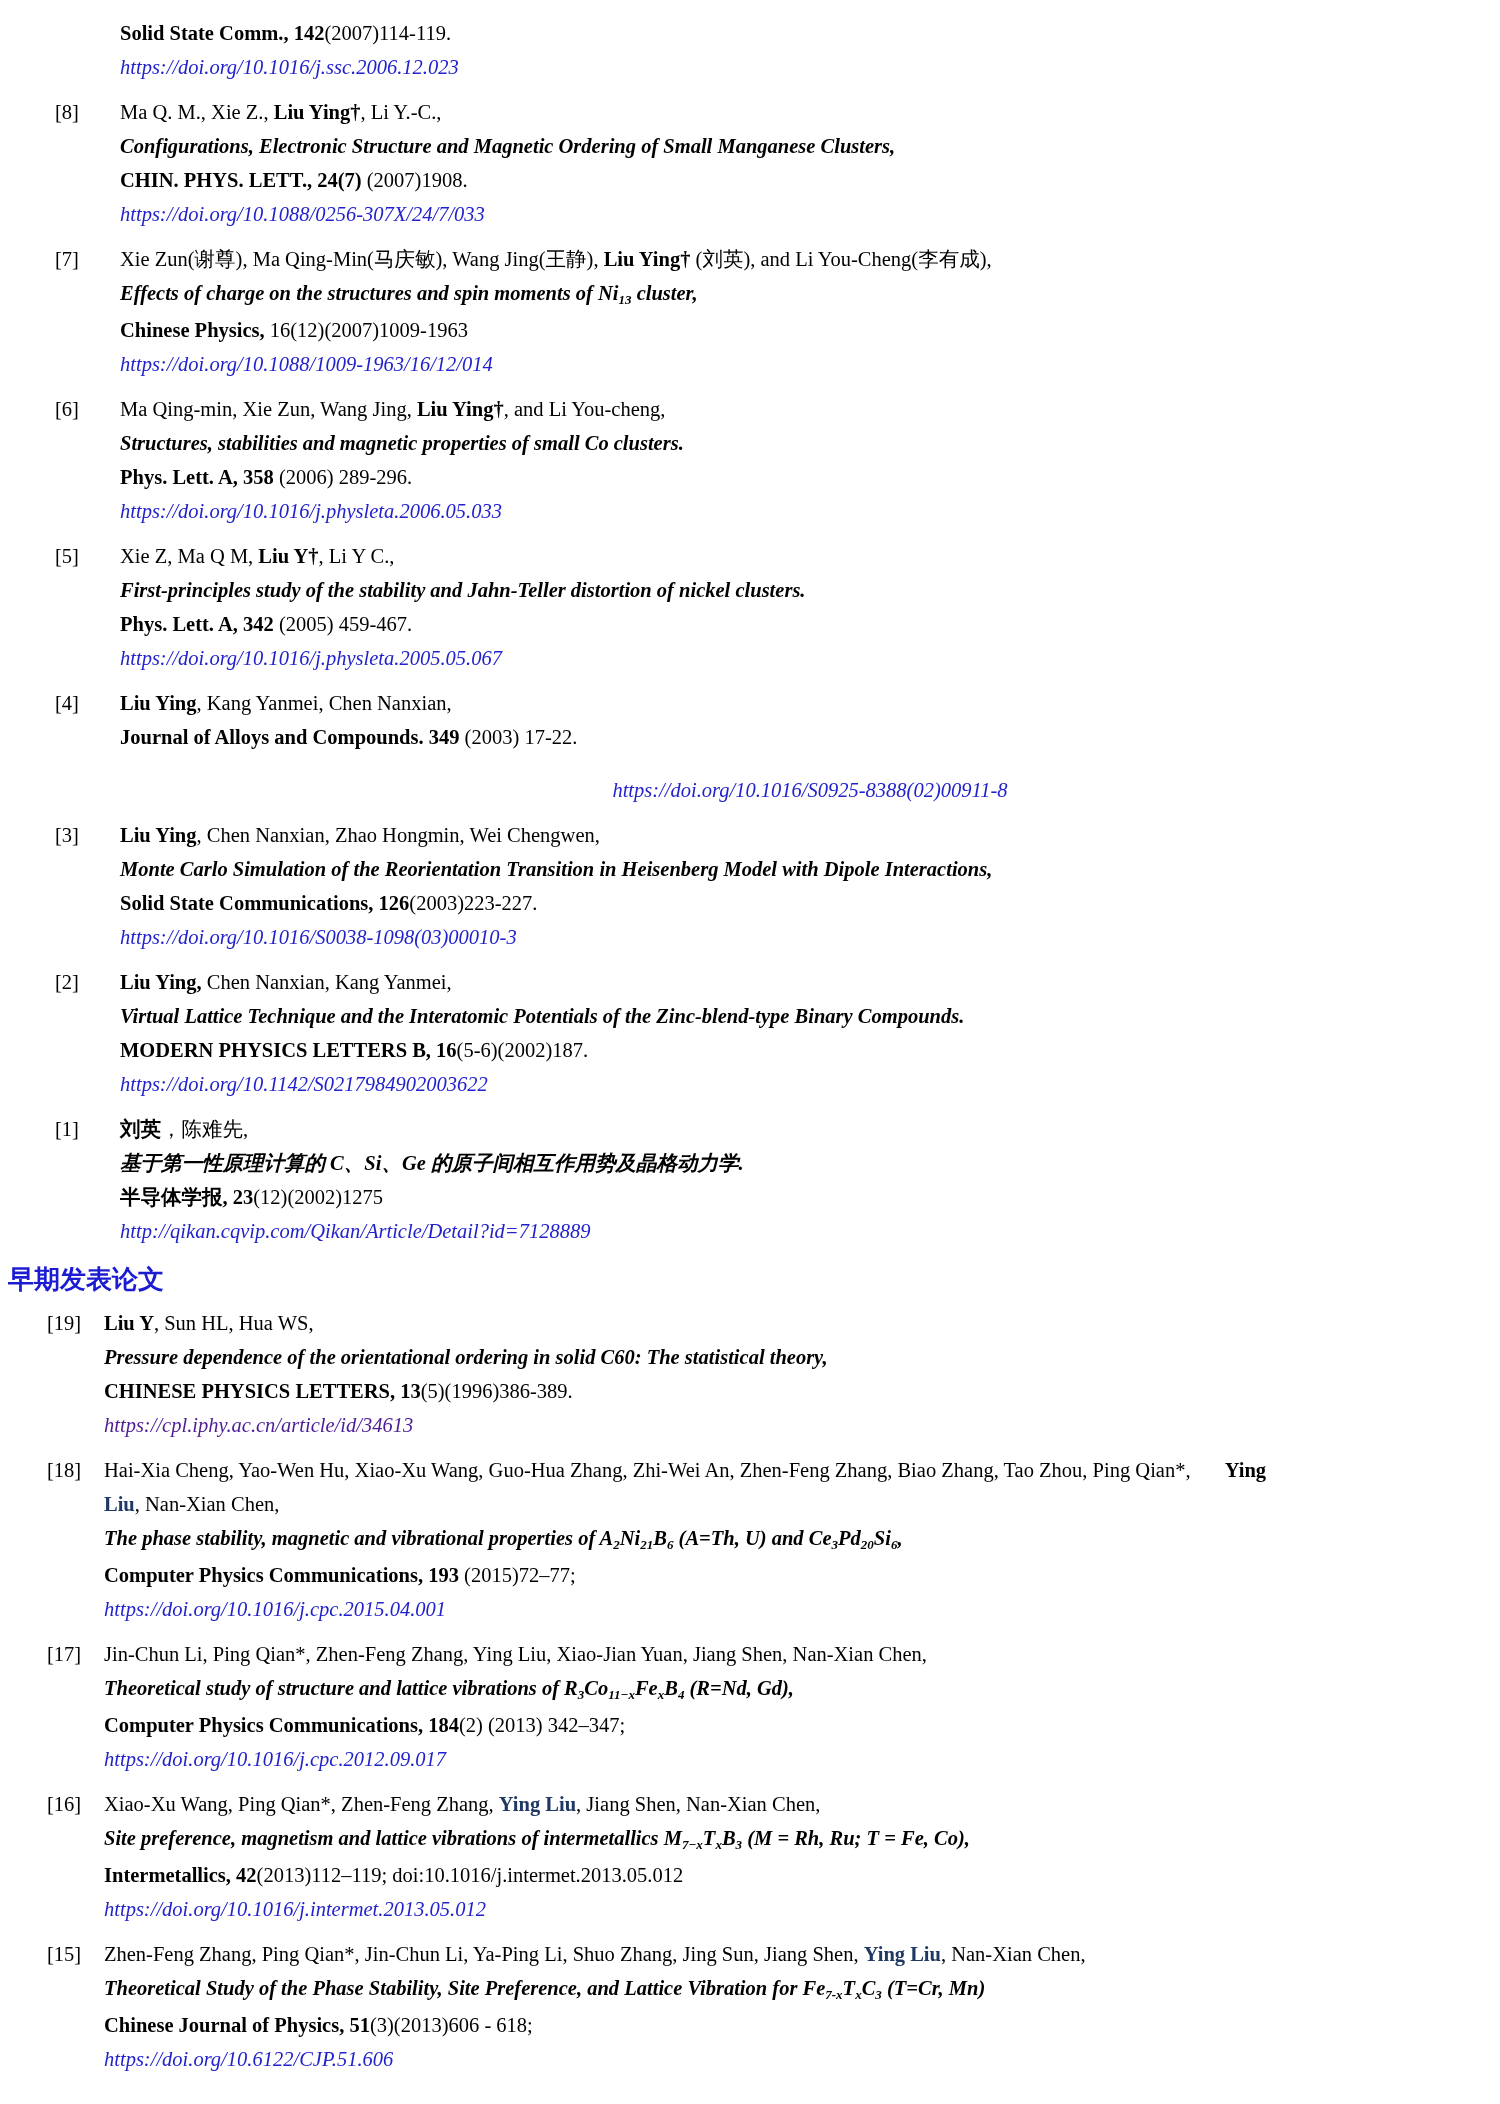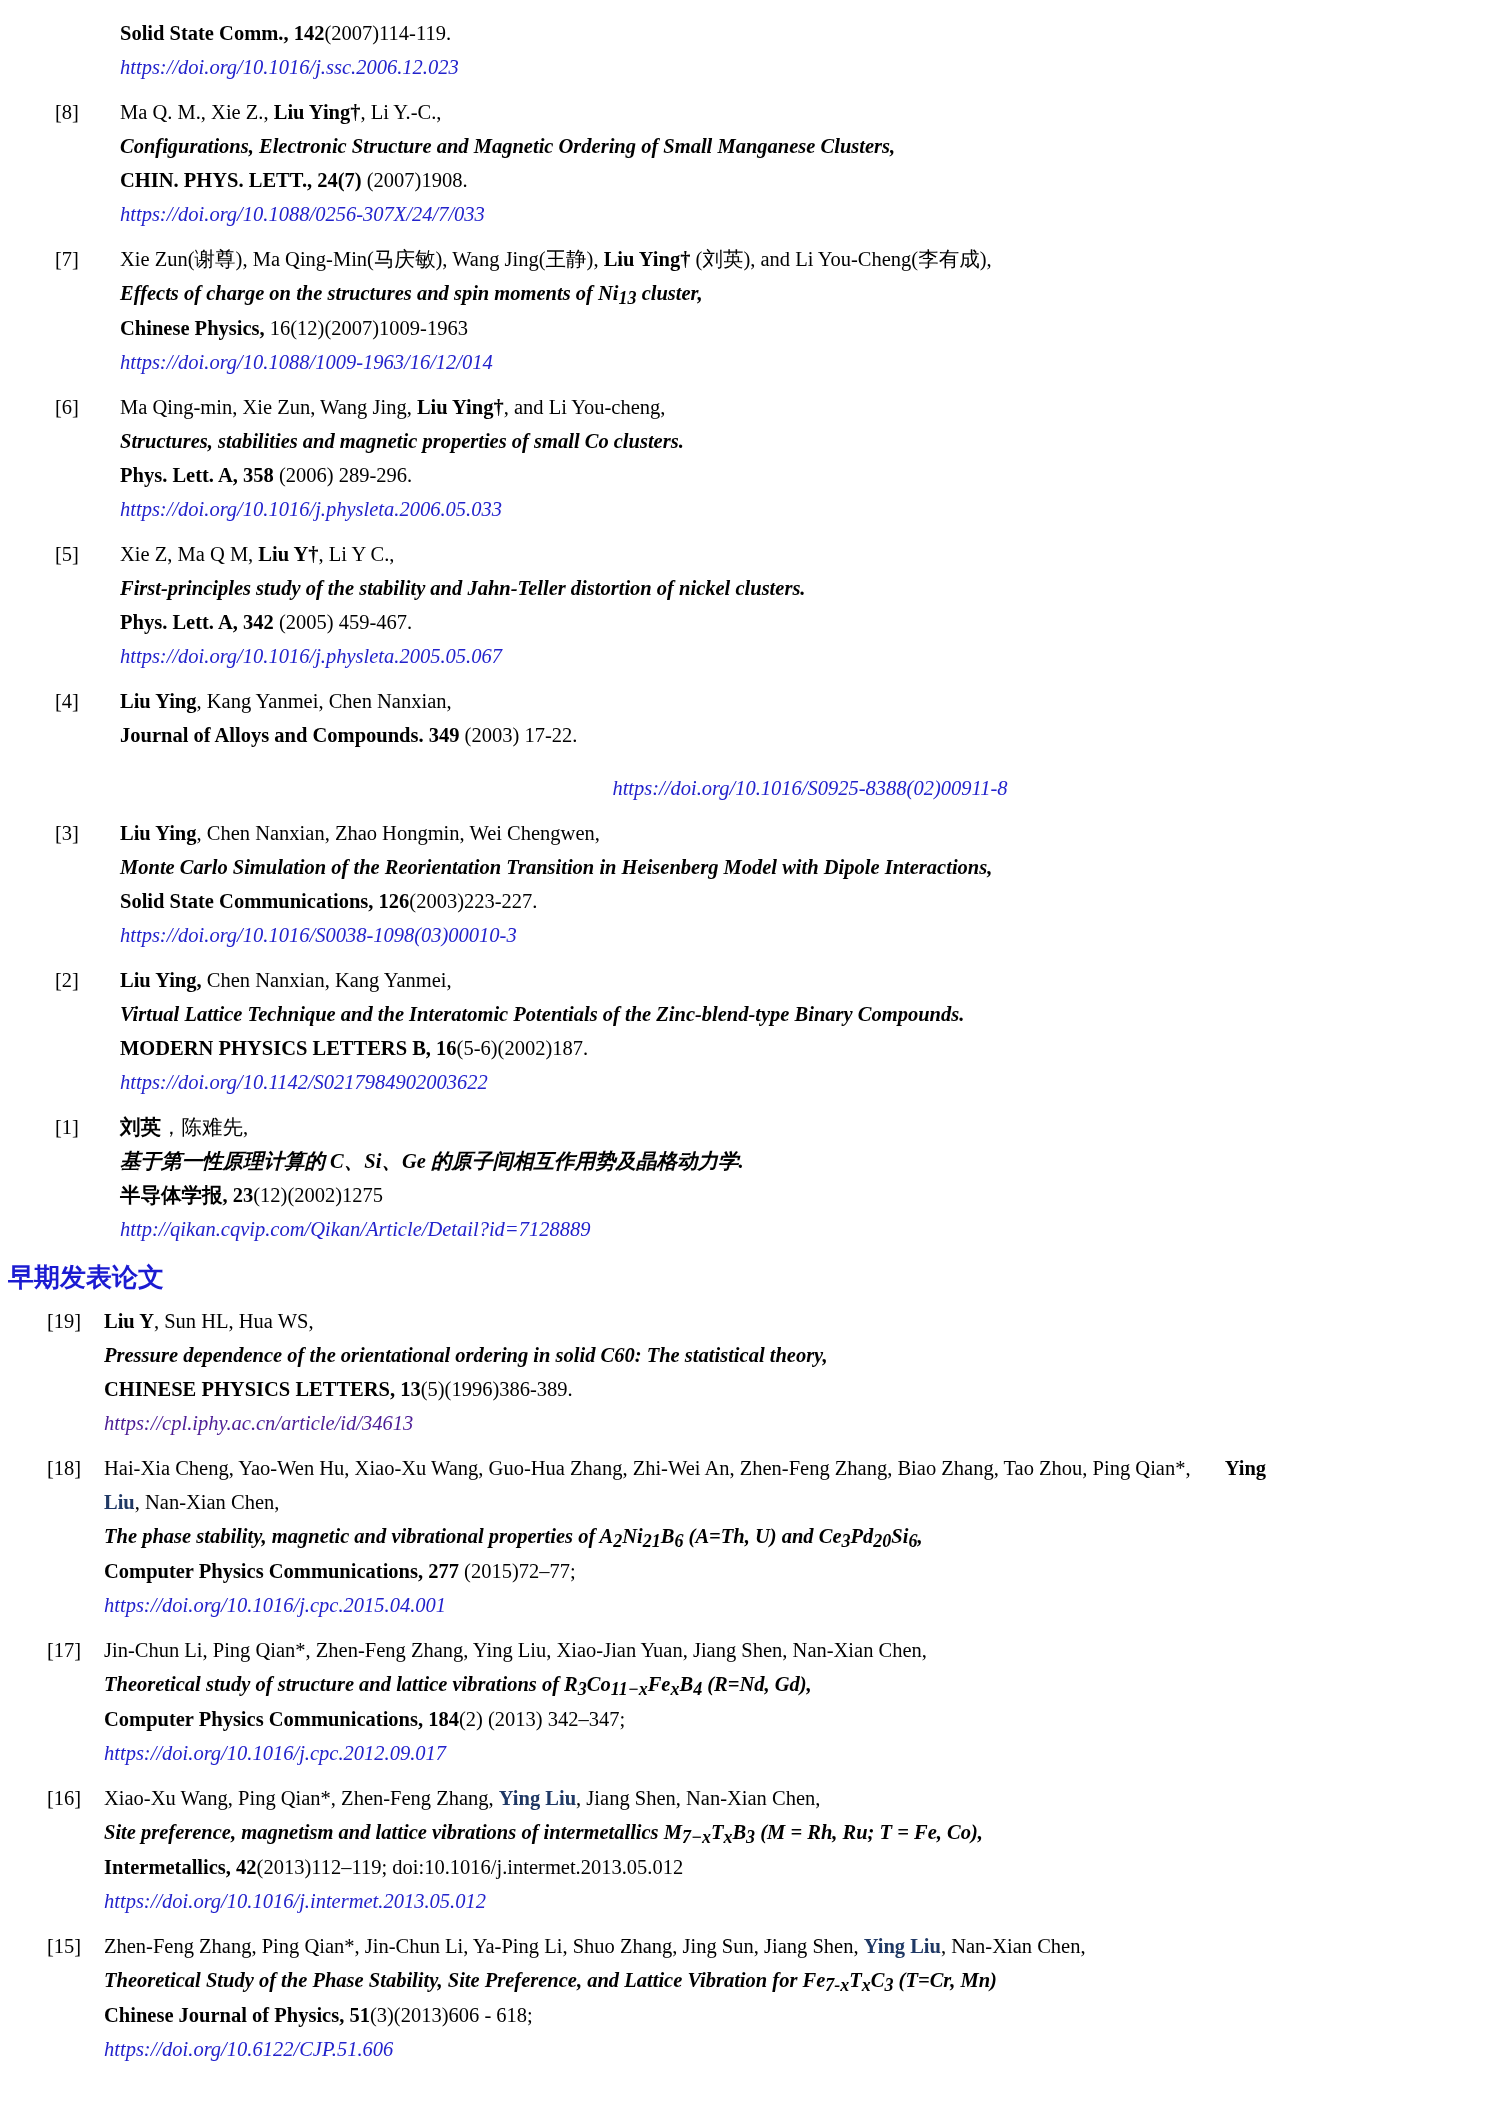--- a/index.html
+++ b/index.html
@@ -15,21 +15,21 @@
   .num{position:absolute;left:55px;top:0;line-height:34px;}
   .group-2 .num{left:47px;}
   .line{margin-left:120px;line-height:34px;white-space:nowrap;}
   .group-2 .line{margin-left:104px;}
   .line.gap{margin-top:19px;text-align:center;}
   .seg-r{font-style:normal;font-weight:normal;}
   .seg-b{font-weight:bold;}
   .seg-bi{font-weight:bold;font-style:italic;}
   .seg-a{font-style:italic;font-weight:normal;}
   .seg-n{font-weight:bold;}
-  .sub{font-size:18px;position:relative;top:4px;}
+  .sub{font-size:13px;position:relative;top:4px;}
   .section-heading{
     font-size:26px;font-weight:bold;line-height:34px;
     margin:15px 0 9px 8px;
   }
 </style>
 </head>
 <body>
 
 <div class="page">
   <section class="group group-1" id="list-main">
@@ -100,21 +100,21 @@
         <div class="line"><span class="seg-b">Liu Y</span><span class="seg-r">, Sun HL, Hua WS,</span></div>
         <div class="line"><span class="seg-bi">Pressure dependence of the orientational ordering in solid C60: The statistical theory,</span></div>
         <div class="line"><span class="seg-b">CHINESE PHYSICS LETTERS, 13</span><span class="seg-r">(5)(1996)386-389.</span></div>
         <div class="line"><span class="seg-a" style="color: #4c1d95;">https://cpl.iphy.ac.cn/article/id/34613</span></div>
       </div>
       <div class="entry">
         <span class="num">[18]</span>
         <div class="line"><span class="seg-r">Hai-Xia Cheng, Yao-Wen Hu, Xiao-Xu Wang, Guo-Hua Zhang, Zhi-Wei An, Zhen-Feng Zhang, Biao Zhang, Tao Zhou, Ping Qian*, </span><span class="seg-n" style="color: #000000; margin-left: 29px;">Ying</span></div>
         <div class="line"><span class="seg-n" style="color: rgb(31, 56, 100);">Liu</span><span class="seg-r">, Nan-Xian Chen,</span></div>
         <div class="line"><span class="seg-bi">The phase stability, magnetic and vibrational properties of A</span><span class="seg-bi sub">2</span><span class="seg-bi">Ni</span><span class="seg-bi sub">21</span><span class="seg-bi">B</span><span class="seg-bi sub">6</span><span class="seg-bi"> (A=Th, U) and Ce</span><span class="seg-bi sub">3</span><span class="seg-bi">Pd</span><span class="seg-bi sub">20</span><span class="seg-bi">Si</span><span class="seg-bi sub">6</span><span class="seg-bi">,</span></div>
-        <div class="line"><span class="seg-b">Computer Physics Communications, 277</span><span class="seg-r"> (2015)72–77;</span></div>
+        <div class="line"><span class="seg-b">Computer Physics Communications, 193</span><span class="seg-r"> (2015)72–77;</span></div>
         <div class="line"><span class="seg-a" style="color: rgb(34, 34, 204);">https://doi.org/10.1016/j.cpc.2015.04.001</span></div>
       </div>
       <div class="entry">
         <span class="num">[17]</span>
         <div class="line"><span class="seg-r">Jin-Chun Li, Ping Qian*, Zhen-Feng Zhang, Ying Liu, Xiao-Jian Yuan, Jiang Shen, Nan-Xian Chen,</span></div>
         <div class="line"><span class="seg-bi">Theoretical study of structure and lattice vibrations of R</span><span class="seg-bi sub">3</span><span class="seg-bi">Co</span><span class="seg-bi sub">11−x</span><span class="seg-bi">Fe</span><span class="seg-bi sub">x</span><span class="seg-bi">B</span><span class="seg-bi sub">4</span><span class="seg-bi"> (R=Nd, Gd),</span></div>
         <div class="line"><span class="seg-b">Computer Physics Communications, 184</span><span class="seg-r">(2) (2013) 342–347;</span></div>
         <div class="line"><span class="seg-a" style="color: rgb(34, 34, 204);">https://doi.org/10.1016/j.cpc.2012.09.017</span></div>
       </div>
       <div class="entry">

